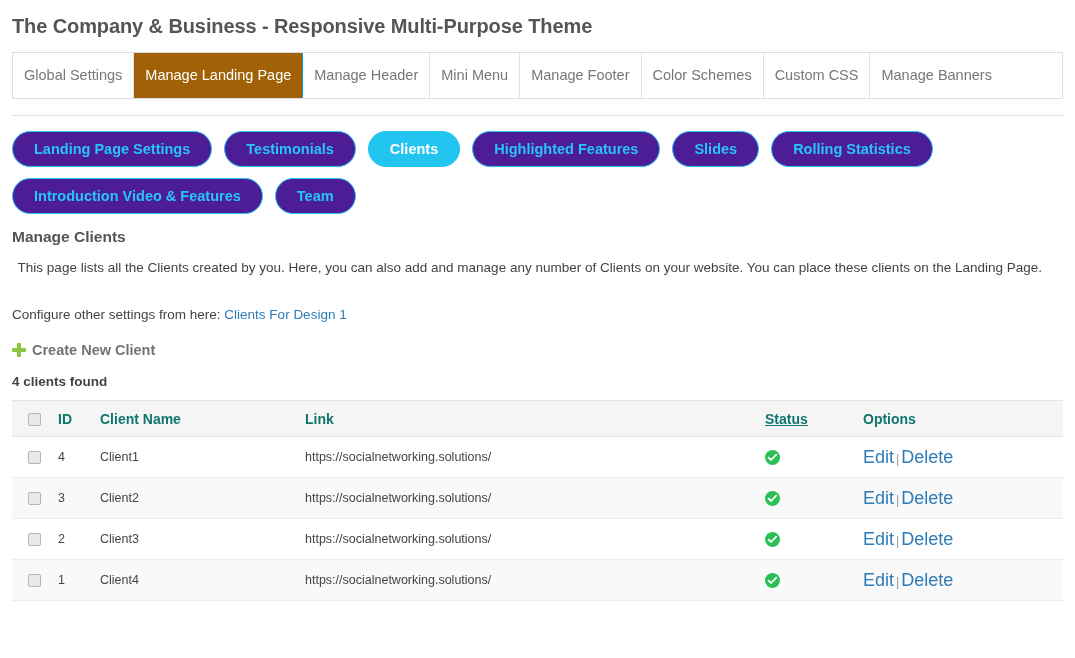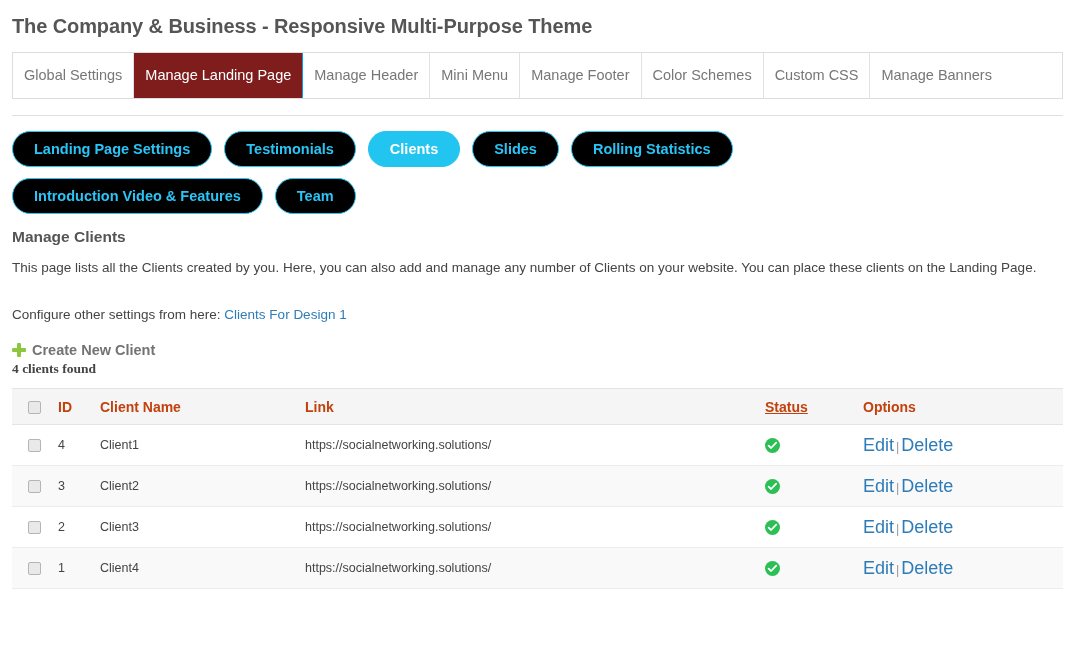--- a/index.html
+++ b/index.html
@@ -48,21 +48,21 @@
     font-size: 14.5px;
     color: #777777;
     border-right: 1px solid #e2e2e2;
     white-space: nowrap;
     cursor: pointer;
     background: #ffffff;
     line-height: 1;
   }
   .tab:last-child { border-right: none; }
   .tab.active {
-    background: #7f1d1d;
+    background: #a16207;
     color: #ffffff;
     border-right: 1px solid #00a0e9;
   }
 
   
   .hrule {
     margin: 16px 12px 0 12px;
     border: none;
     border-top: 1px solid #e0e0e0;
     height: 0;
@@ -79,21 +79,21 @@
     margin-bottom: 11px;
   }
   .pill {
     display: inline-flex;
     align-items: center;
     justify-content: center;
     height: 36px;
     padding: 0 21px;
     border: 1px solid #29c5f6;
     border-radius: 20px;
-    background: #000000;
+    background: #4c1d95;
     color: #29c5f6;
     font-size: 14.5px;
     font-weight: bold;
     cursor: pointer;
     white-space: nowrap;
     box-sizing: border-box;
   }
   .pill.active {
     background: #22c4f0;
     border-color: #22c4f0;
@@ -106,20 +106,21 @@
     font-weight: bold;
     color: #555555;
     margin: 14px 0 8px 12px;
   }
   .section-desc {
     font-size: 13.5px;
     color: #444444;
     margin: 9px 12px 0 12px;
     line-height: 26px;
     max-width: 1030px;
+    text-align: right;
   }
   .configure-line {
     font-size: 13.5px;
     color: #444444;
     margin: 26px 0 0 12px;
   }
   .link {
     color: #2d7cb8;
     text-decoration: none;
     cursor: pointer;
@@ -152,41 +153,40 @@
   .create-label {
     font-size: 14.5px;
     font-weight: bold;
     color: #737373;
     cursor: pointer;
   }
   .found-count {
     font-size: 13.5px;
     font-weight: bold;
     color: #444444;
-    margin: 3px 0 0 12px;
-    font-family: Liberation Serif, serif;
+    margin: 16px 0 0 12px;
   }
 
   
   .table-wrap {
     margin: 11px 12px 0 12px;
   }
   table.clients {
     width: 100%;
     border-collapse: collapse;
     table-layout: fixed;
   }
   table.clients thead th {
     background: #f5f5f5;
     border-top: 1px solid #e4e4e4;
     border-bottom: 1px solid #e4e4e4;
     text-align: left;
     font-size: 14px;
     font-weight: bold;
-    color: #c2410c;
+    color: #0f766e;
     height: 35px;
     padding: 0;
     vertical-align: middle;
   }
   table.clients tbody td {
     border-bottom: 1px solid #ececec;
     font-size: 12.5px;
     color: #444444;
     height: 40px;
     padding: 0;
@@ -260,20 +260,21 @@
 
 </div>
 
 <hr class="hrule">
 
 <div class="pill-rows">
   <div class="pill-row" id="pill-row-1">
       <div class="pill">Landing Page Settings</div>
       <div class="pill">Testimonials</div>
       <div class="pill active">Clients</div>
+      <div class="pill">Highlighted Features</div>
       <div class="pill">Slides</div>
       <div class="pill">Rolling Statistics</div>
     </div>
   <div class="pill-row" id="pill-row-2">
       <div class="pill">Introduction Video &amp; Features</div>
       <div class="pill">Team</div>
     </div>
 </div>
 
 <div class="section-head">Manage Clients</div>

